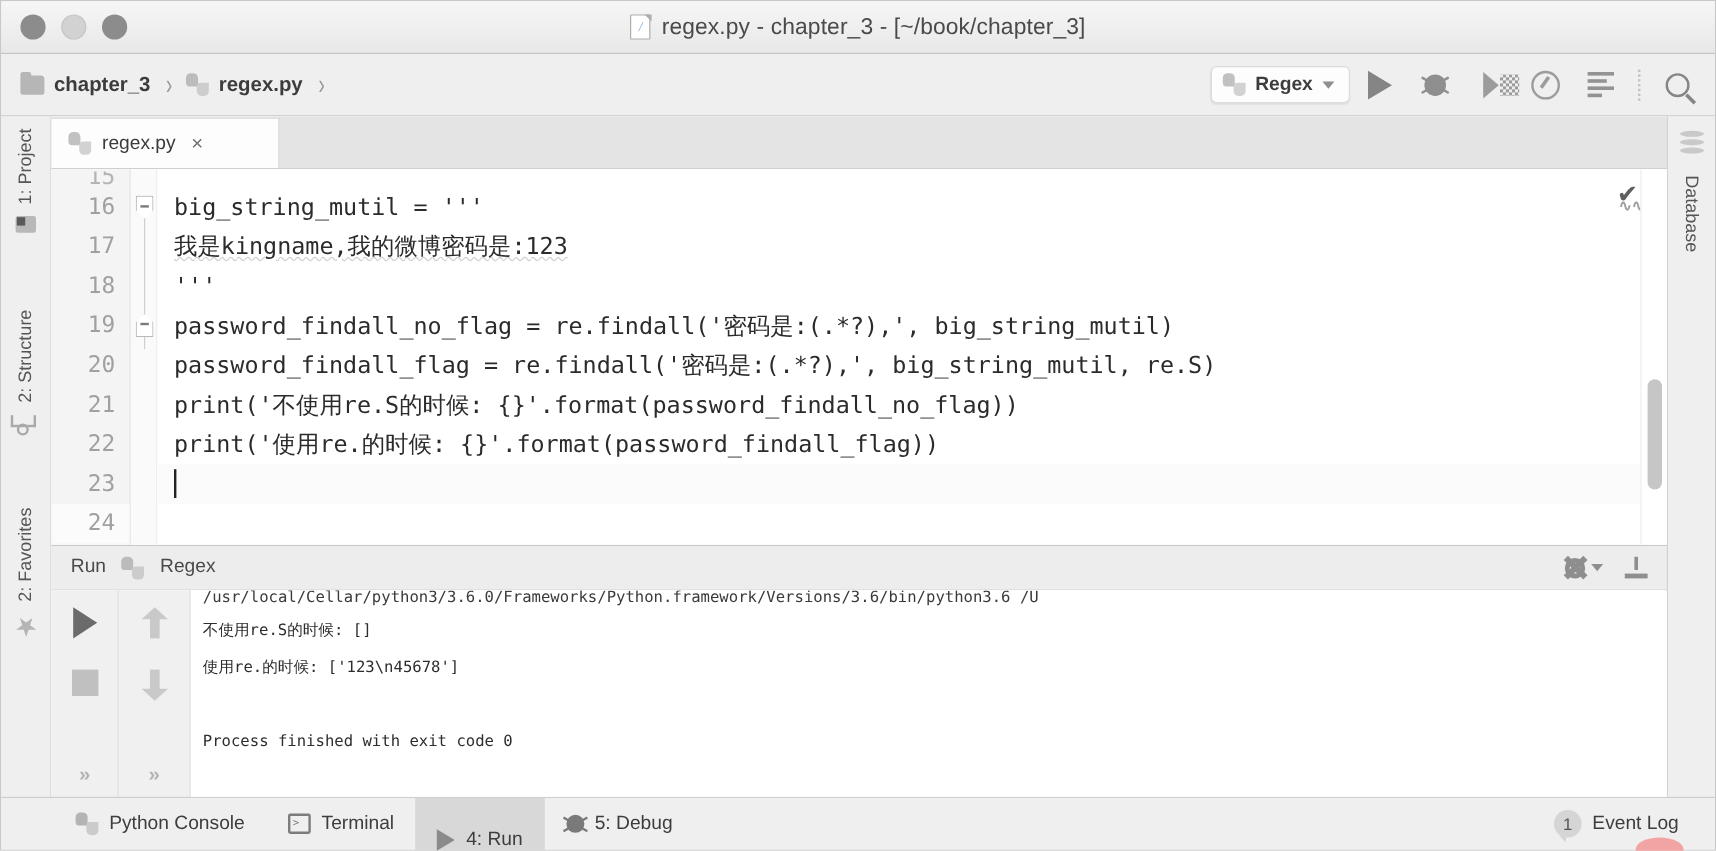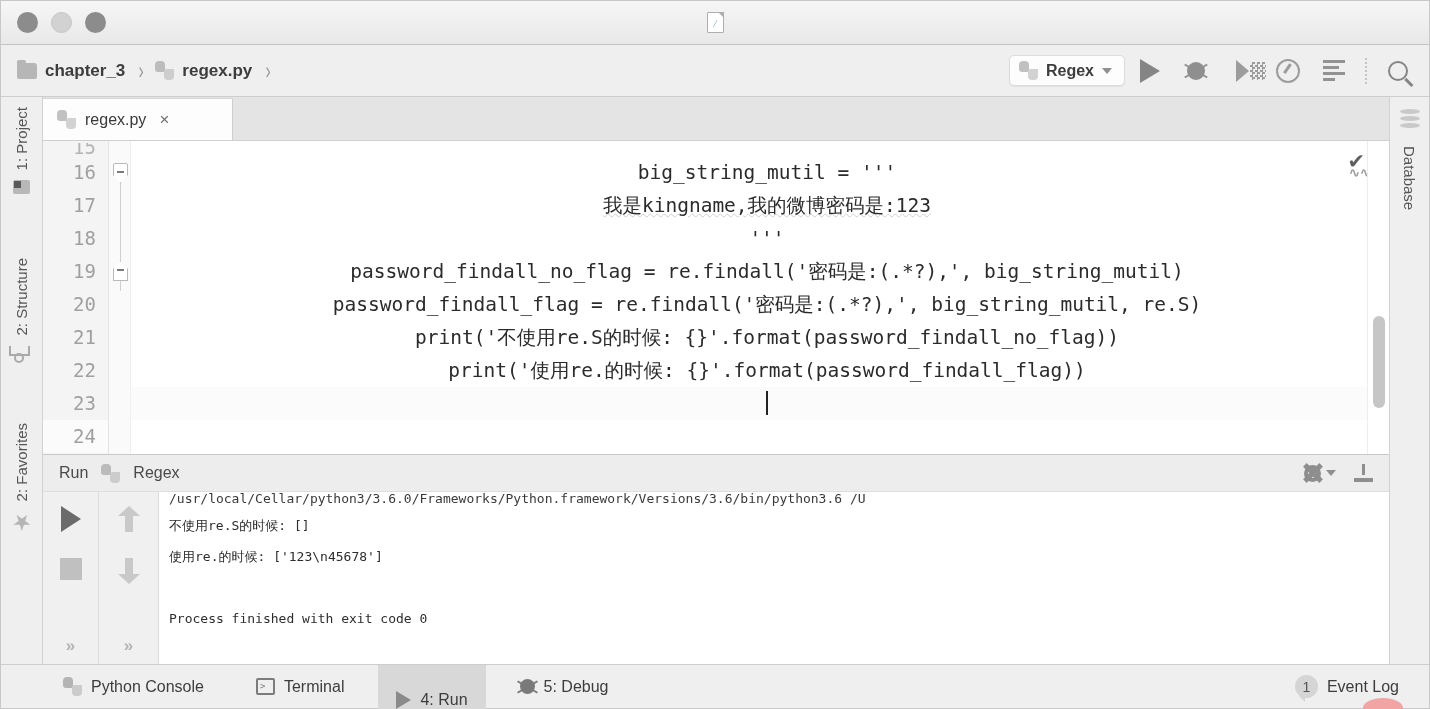--- a/index.html
+++ b/index.html
@@ -235,21 +235,21 @@
   .fold-mark.close { clip-path: polygon(50% 0,100% 40%,100% 100%,0 100%,0 40%); height: 20px; }
   .fold-line {
     position: absolute; left: 11px; width: 1px; background: #cfcfcf;
   }
 
   .code {
     flex: 1 1 auto; position: relative; padding-top: 2px; overflow: hidden;
     font-family: "DejaVu Sans Mono", monospace; font-size: 19.5px;
   }
   .cline {
-    height: 33px; line-height: 33px; white-space: pre; padding-left: 14px; color: #2b2b2b; text-align: center;
+    height: 33px; line-height: 33px; white-space: pre; padding-left: 14px; color: #2b2b2b;
   }
   .cline.clipped { height: 13px; overflow: hidden; }
   .cline.cur { background: #fbfbfb; }
   .squiggle {
     text-decoration-line: underline; text-decoration-style: wavy;
     text-decoration-color: #cfcfcf; text-decoration-thickness: 1px;
   }
   .caret-blk {
     display: inline-block; width: 2px; height: 24px; background: #222;
     vertical-align: -5px;
@@ -334,21 +334,21 @@
   }
   .con-line.first {
     height: 18px; line-height: 13px; overflow: hidden; color: #3a3a3a;
   }
   .con-line.blank { color: transparent; }
 
   
   .statusbar {
     height: 44px; flex: 0 0 44px; background: #efefef;
     border-top: 1px solid #cdcdcd; display: flex; align-items: center;
-    padding-left: 44px; gap: 16px;
+    padding-left: 44px; gap: 0;
   }
   .sb-item {
     display: flex; align-items: center; gap: 9px;
     padding: 0 18px; height: 44px; font-size: 16px; color: #3d3d3d;
   }
   .sb-item.active { background: #d8d8d8; align-items: flex-end; }
   .sb-spacer { flex: 1 1 auto; }
   .term-ico {
     width: 19px; height: 17px; border: 2px solid #7c7c7c; border-radius: 2px;
     position: relative; font-size: 9px; color: #7c7c7c; line-height: 13px; padding-left: 2px;
@@ -404,20 +404,21 @@
 <div id="app">
 
   <div class="titlebar">
     <div class="traffic">
       <div class="light red"></div>
       <div class="light yellow"></div>
       <div class="light green"></div>
     </div>
     <div class="title-center">
       <div class="doc-icon">/</div>
+      <div class="title-text">regex.py - chapter_3 - [~/book/chapter_3]</div>
     </div>
   </div>
 
   <div class="navbar">
     <div class="crumbs">
       <div class="crumb">
         <span class="folder-icon"></span>
         <span class="crumb-label">chapter_3</span>
       </div>
       <span class="crumb-sep">›</span>

